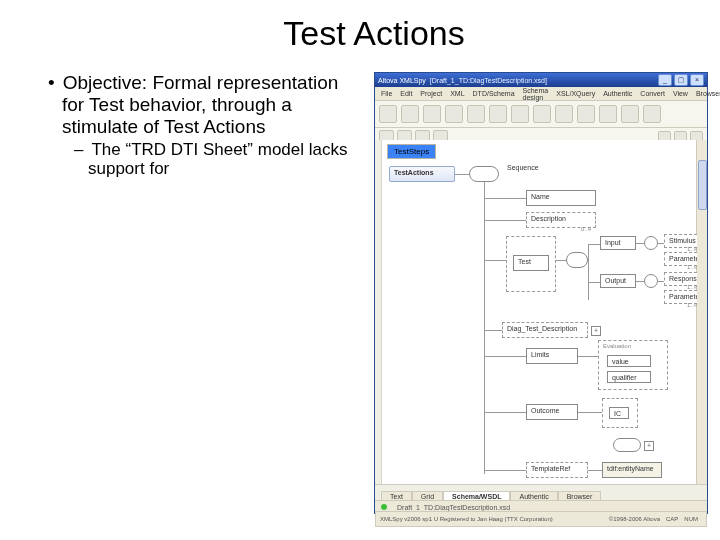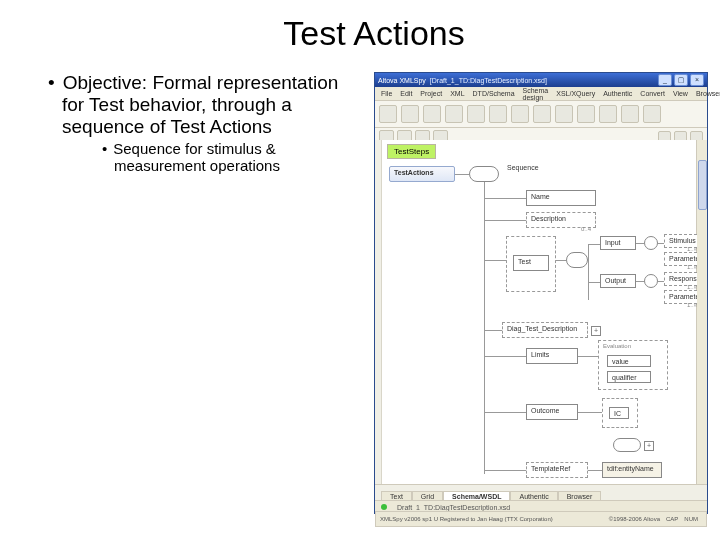--- a/index.html
+++ b/index.html
@@ -34,37 +34,37 @@
   .tab{padding:1px 8px;border:1px solid #cfcabb;border-bottom:none;background:#ece9d8;color:#333}
   .tab.active{background:#fff;font-weight:bold}
   .tabs2{position:absolute;left:0;right:0;bottom:0;height:12px;background:#ece9d8;border-top:1px solid #cfcabb;display:flex;align-items:center;padding-left:6px;color:#555;gap:10px}
   .status-right{margin-left:auto;display:flex;gap:6px;align-items:center;padding-right:4px}
   .lamp{width:6px;height:6px;border-radius:50%;background:#3bbf3b}
 
   
   .node{position:absolute;background:#fff;box-sizing:border-box}
   .solid{border:1px solid #888}
   .dash{border:1px dashed #999}
-  .head{background:#bef264;border:1px solid #b9b5a2;padding:2px 6px;font-size:8px}
+  .head{background:#3b82f6;border:1px solid #b9b5a2;padding:2px 6px;font-size:8px}
   .grad{background:linear-gradient(#f7f8fc,#dfe7f6);border:1px solid #95a9cf}
   .lbl{padding:2px 4px;font-size:7px;color:#333;white-space:nowrap}
   .mini{font-size:6px;color:#888;position:absolute;right:3px;bottom:1px}
   .conn{position:absolute;background:#999;height:1px}
   .connv{position:absolute;background:#999;width:1px}
   .exp{position:absolute;width:8px;height:8px;border:1px solid #888;background:#fff;font-size:7px;line-height:7px;text-align:center;color:#666}
 </style>
 </head>
 <body>
 
 <div class="slide">
   <div class="title">Test Actions</div>
 
   <div class="body">
-    <p class="b1">Objective: Formal representation for Test behavior, through a sequence of Test Actions</p>
-    <p class="b3">Sequence for stimulus &amp; measurement operations</p>
+    <p class="b1">Objective: Formal representation for Test behavior, through a stimulate of Test Actions</p>
+    <p class="b2">The “TRD DTI Sheet” model lacks support for</p>
   </div>
 
   <div class="app">
     <div class="tbar">
       <span>Altova XMLSpy</span>
       <span class="doc">[Draft_1_TD:DiagTestDescription.xsd]</span>
       <div class="winbtns">
         <div class="winbtn">_</div>
         <div class="winbtn">▢</div>
         <div class="winbtn">×</div>

